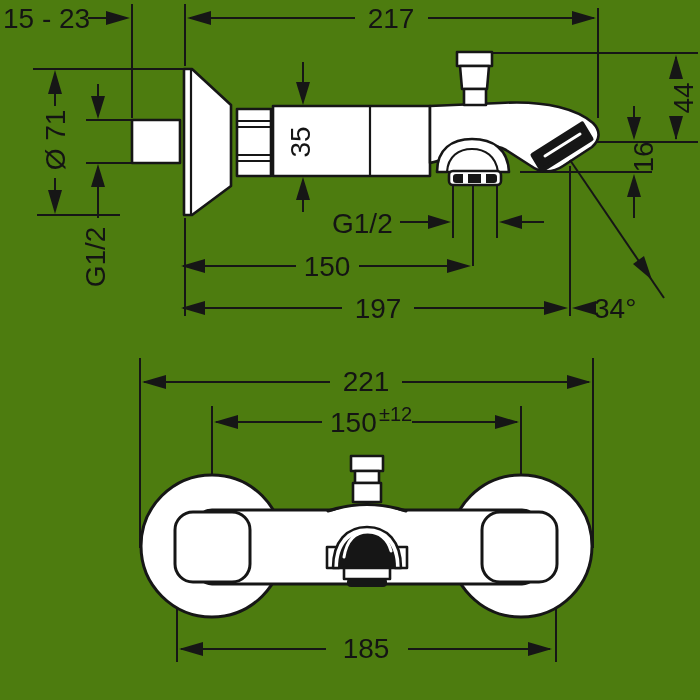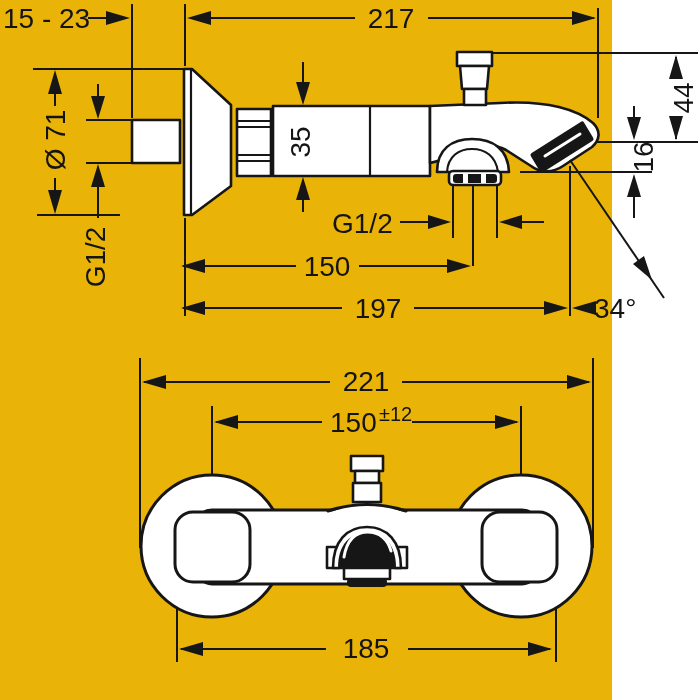--- a/index.html
+++ b/index.html
@@ -1,16 +1,16 @@
 <!DOCTYPE html>
 <html><head>
 <meta charset="utf-8">
 <style>
   html,body{margin:0;padding:0;background:#ffffff;}
-  .stage{width:612px;height:700px;background:#eab308;position:relative;font-family:"Liberation Sans",sans-serif;}
+  .stage{width:700px;height:700px;background:#4d7c0f;position:relative;font-family:"Liberation Sans",sans-serif;}
   svg{display:block;}
   svg text{font-family:"Liberation Sans",sans-serif;font-size:28px;fill:#141414;}
   svg text.sup{font-size:20px;}
   .part{fill:#ffffff;stroke:#161616;stroke-width:2.6;stroke-linejoin:round;stroke-linecap:round;}
   .part-thick{fill:#ffffff;stroke:#161616;stroke-width:3;stroke-linejoin:round;}
   .detail{fill:none;stroke:#161616;stroke-width:2.2;stroke-linecap:round;}
   .dim{fill:none;stroke:#161616;stroke-width:2;stroke-linecap:butt;}
   .arrow{fill:#161616;stroke:none;}
   .dark{fill:#161616;stroke:#161616;stroke-width:5;stroke-linejoin:round;}
   .darkflat{fill:#161616;stroke:none;}

